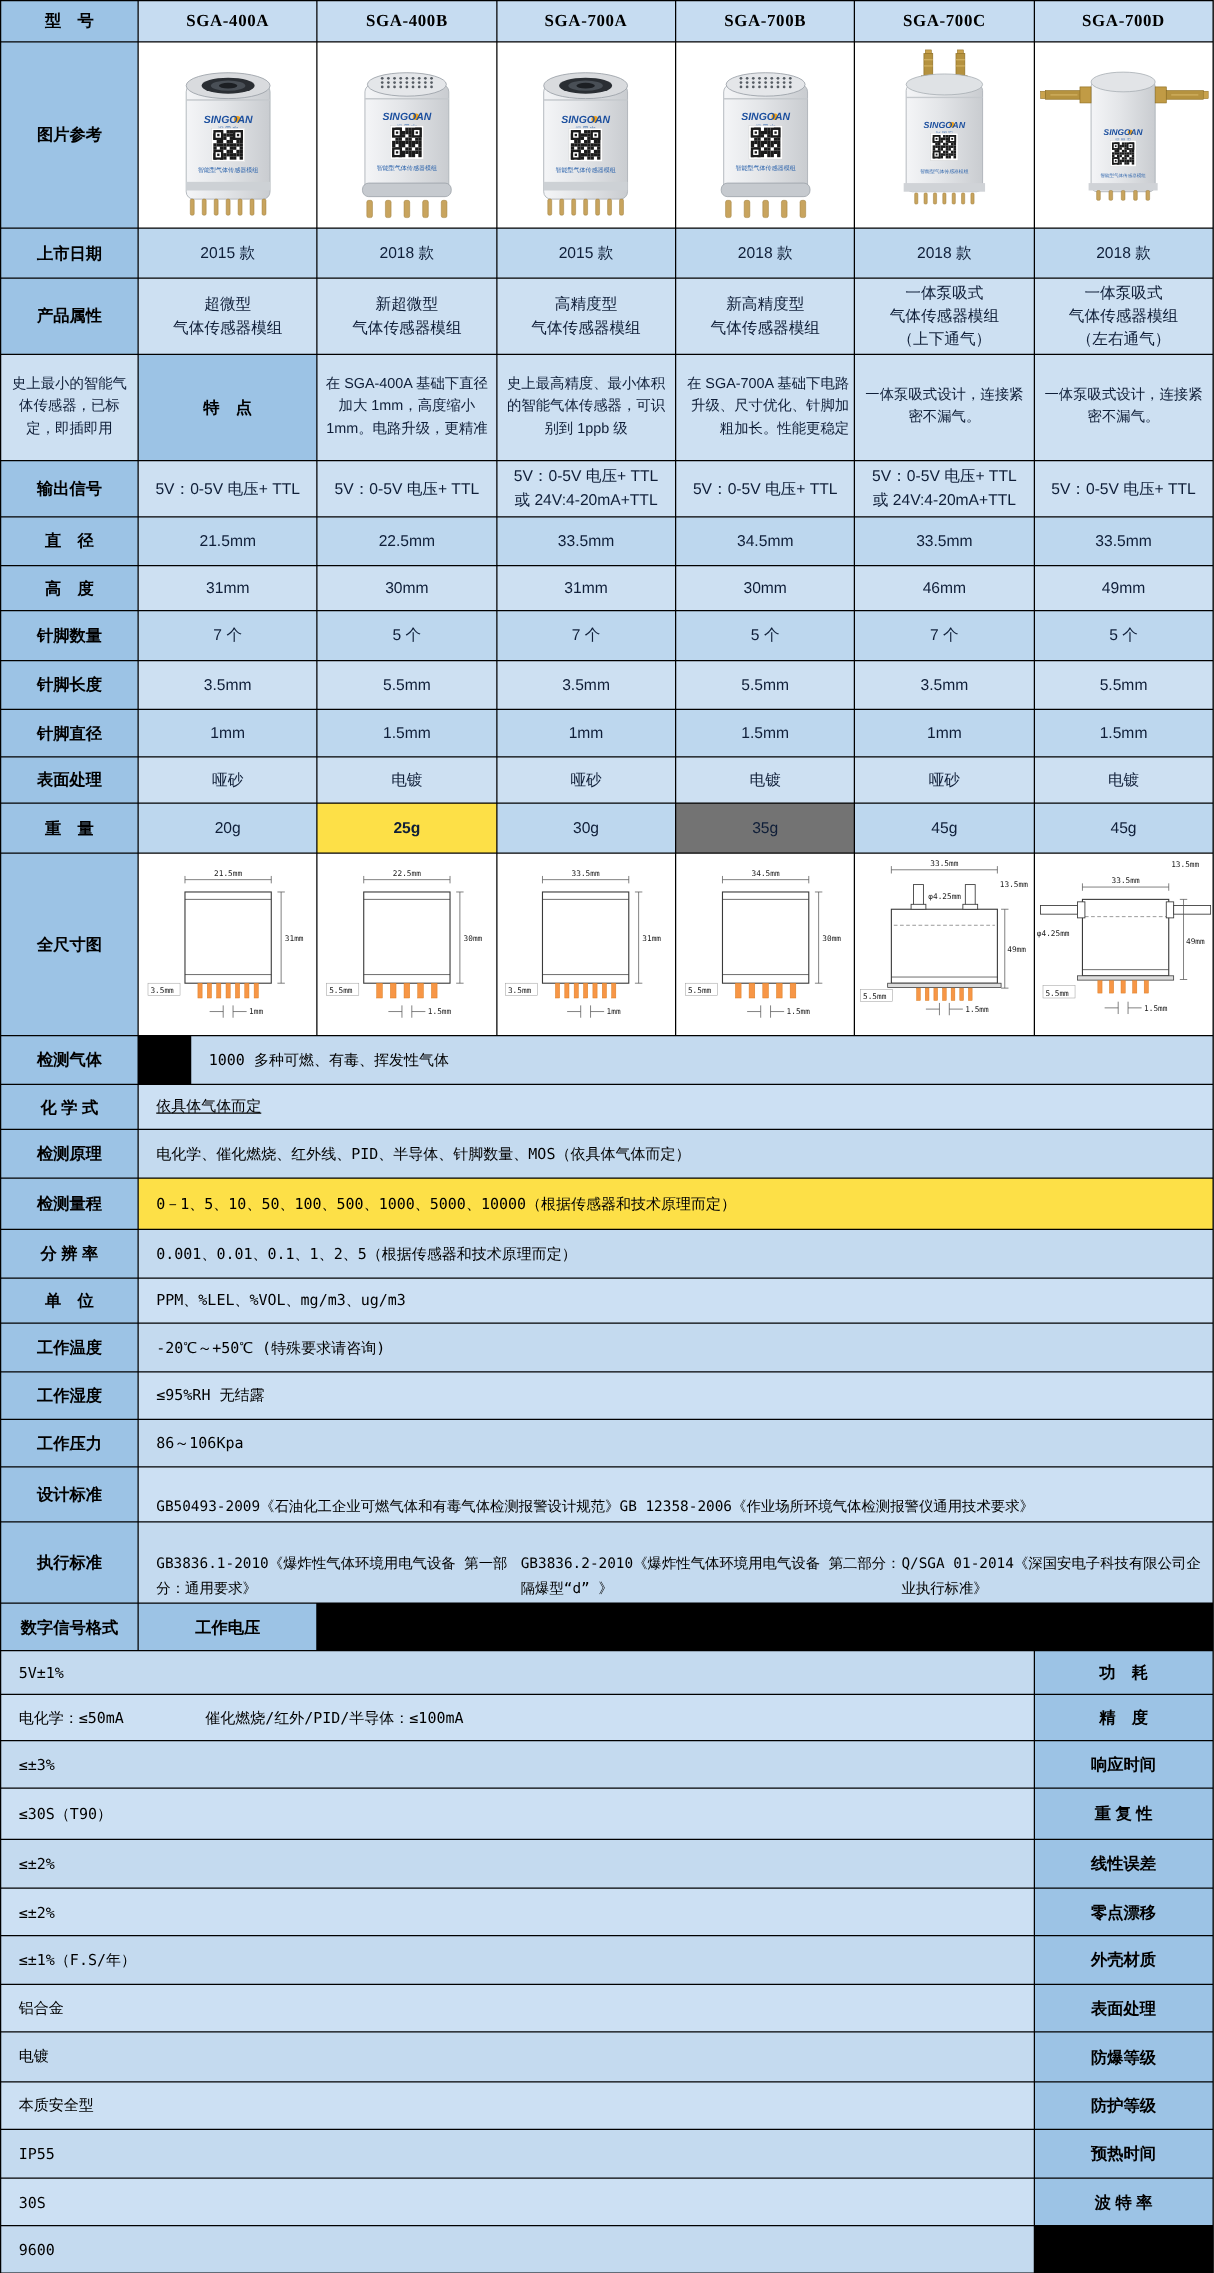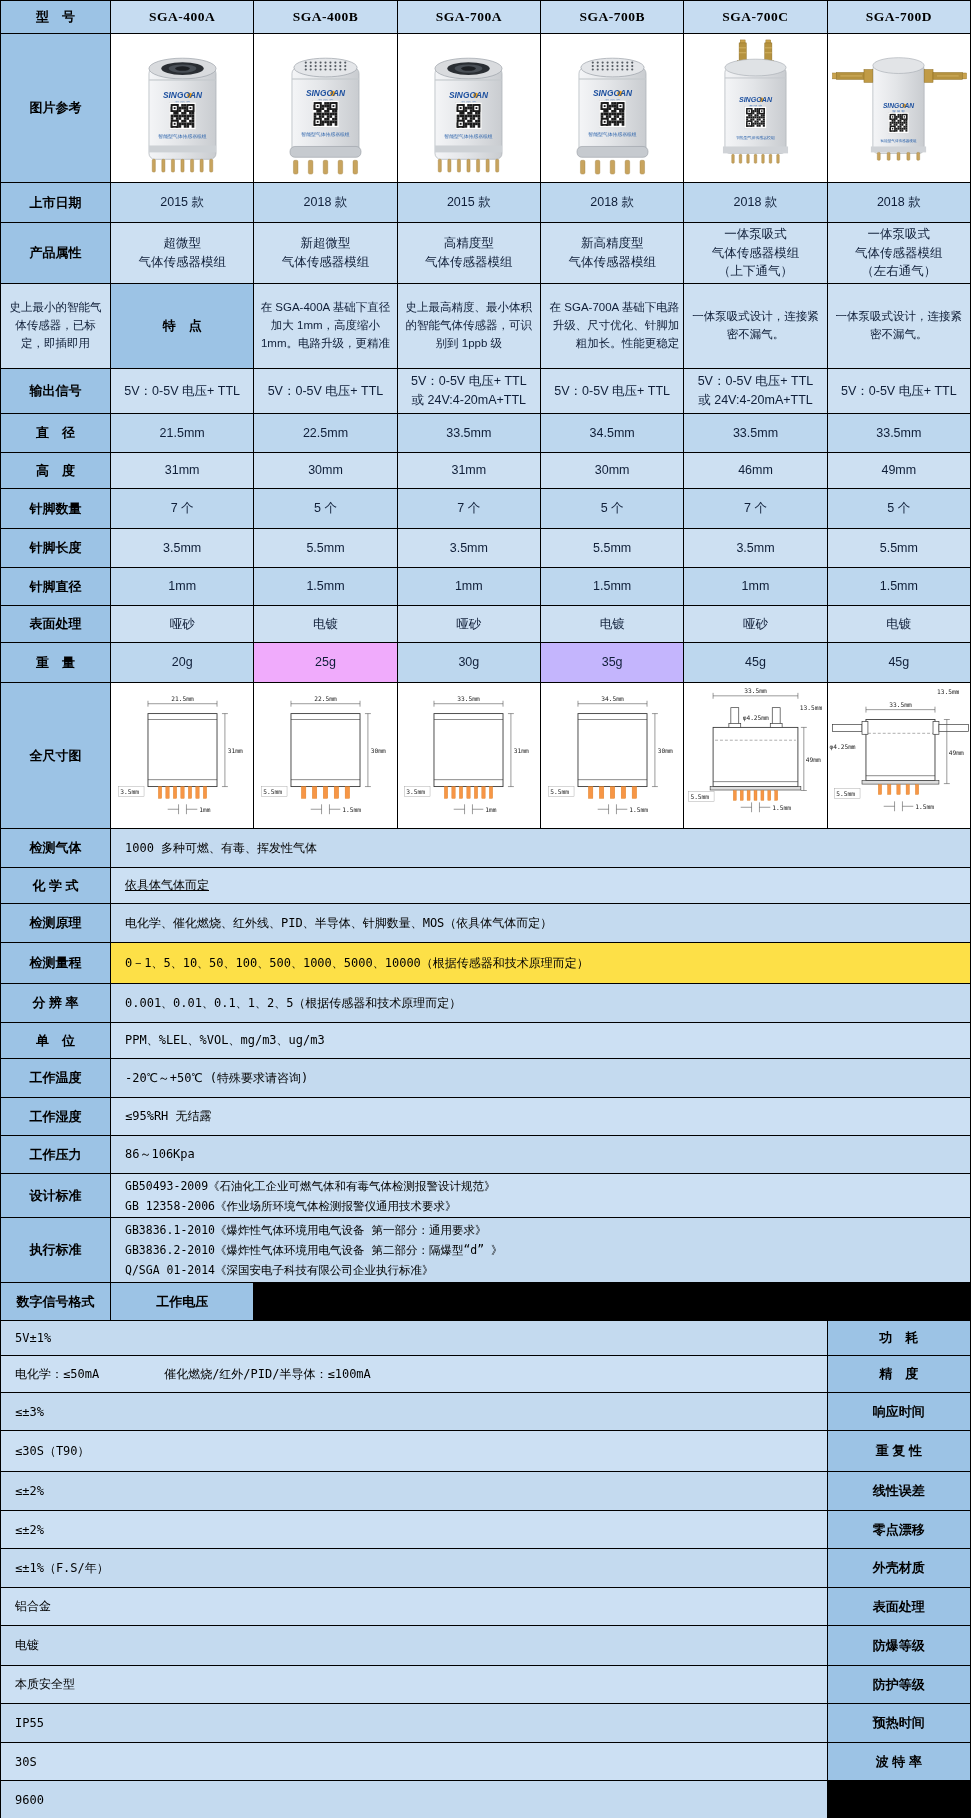--- a/index.html
+++ b/index.html
@@ -15,21 +15,21 @@
   }
   .cell{display:flex;align-items:center;justify-content:center;text-align:center;overflow:hidden;background:#CDE0F2;}
   .lab{background:#9CC3E5;font-weight:bold;font-size:13px;color:#000;line-height:1.35;white-space:pre-line;}
   .hdrm{background:#C6DCF1;font-family:"Liberation Serif","DejaVu Serif",serif;font-weight:bold;font-size:13.5px;color:#000;letter-spacing:.5px;}
   .val{font-size:12.5px;color:#0f1e38;white-space:pre-line;line-height:1.5;padding:2px 5px;}
   .val.small{font-size:11.5px;line-height:1.55;padding:2px 4px;}
   .white{background:#fff;}
   .full{justify-content:flex-start;text-align:left;padding-left:14px;
         font-family:"DejaVu Sans Mono","Liberation Mono",monospace;
         font-size:12px;color:#000;}
-  .full.multiline{flex-direction:column;align-items:flex-start;line-height:1.75;font-size:11.5px;padding-top:2px;padding-bottom:2px;}
+  .full.multiline{flex-direction:row;align-items:flex-end;line-height:1.75;font-size:11.5px;padding-top:2px;padding-bottom:2px;}
   .seg{margin-right:65px;white-space:nowrap;}
   svg{display:block;}
 </style>
 </head>
 <body>
 
 <div class="sheet">
     <div class="cell lab">型　号</div>
     <div class="cell hdrm">SGA-400A</div>
     <div class="cell hdrm">SGA-400B</div>
@@ -778,23 +778,23 @@
     <div class="cell val" style="background: rgb(189, 215, 238);">1.5mm</div>
     <div class="cell lab">表面处理</div>
     <div class="cell val" style="background: rgb(205, 224, 242);">哑砂</div>
     <div class="cell val" style="background: rgb(205, 224, 242);">电镀</div>
     <div class="cell val" style="background: rgb(205, 224, 242);">哑砂</div>
     <div class="cell val" style="background: rgb(205, 224, 242);">电镀</div>
     <div class="cell val" style="background: rgb(205, 224, 242);">哑砂</div>
     <div class="cell val" style="background: rgb(205, 224, 242);">电镀</div>
     <div class="cell lab">重　量</div>
     <div class="cell val" style="background: rgb(189, 215, 238);">20g</div>
-    <div class="cell val" style="background: #f0abfc;">25g</div>
+    <div class="cell val" style="background: #fde047; font-weight: bold;">25g</div>
     <div class="cell val" style="background: rgb(189, 215, 238);">30g</div>
-    <div class="cell val" style="background: #c4b5fd;">35g</div>
+    <div class="cell val" style="background: #737373;">35g</div>
     <div class="cell val" style="background: rgb(189, 215, 238);">45g</div>
     <div class="cell val" style="background: rgb(189, 215, 238);">45g</div>
     <div class="cell lab">全尺寸图</div>
     <div class="cell white">
       <svg width="141" height="143" viewBox="0 0 142 145">
         <rect x="36" y="30" width="70" height="74" fill="#fff" stroke="#3a3a3a" stroke-width="0.9"></rect>
     <line x1="36" y1="36" x2="106" y2="36" stroke="#3a3a3a" stroke-width="0.6"></line>
     <line x1="36" y1="97" x2="106" y2="97" stroke="#3a3a3a" stroke-width="0.6"></line>
     <rect x="46.5" y="104" width="3.4" height="12" fill="#f79646" stroke="#d97b20" stroke-width="0.4"></rect>
         <rect x="54.1" y="104" width="3.4" height="12" fill="#f79646" stroke="#d97b20" stroke-width="0.4"></rect>
@@ -967,21 +967,21 @@
     <rect x="6" y="106" width="26" height="10" fill="#fff" stroke="#999" stroke-width="0.4"></rect>
         <text x="8" y="114" font-size="6.3" fill="#222" font-family="DejaVu Sans Mono,monospace">5.5mm</text>
     <line x1="67" y1="119" x2="67" y2="129" stroke="#555" stroke-width="0.6"></line>
   <line x1="75" y1="119" x2="75" y2="129" stroke="#555" stroke-width="0.6"></line>
   <line x1="56" y1="124" x2="67" y2="124" stroke="#555" stroke-width="0.6"></line>
   <line x1="75" y1="124" x2="86" y2="124" stroke="#555" stroke-width="0.6"></line>
   <text x="88" y="126.3" font-size="6.3" fill="#222" font-family="DejaVu Sans Mono,monospace">1.5mm</text>
       </svg>
     </div>
     <div class="cell lab">检测气体</div>
-    <div class="cell full" style="grid-column: span 6; background: rgb(196, 218, 239);">1000 多种可燃、有毒、挥发性气体</div>
+    <div class="cell full" style="grid-column: span 6; background: rgb(196, 218, 239); margin-left: 42px;">1000 多种可燃、有毒、挥发性气体</div>
     <div class="cell lab">化 学 式</div>
     <div class="cell full" style="grid-column: span 6; background: rgb(204, 224, 243); text-decoration: underline;">依具体气体而定</div>
     <div class="cell lab">检测原理</div>
     <div class="cell full" style="grid-column: span 6; background: rgb(196, 218, 239);">电化学、催化燃烧、红外线、PID、半导体、针脚数量、MOS（依具体气体而定）</div>
     <div class="cell lab">检测量程</div>
     <div class="cell full" style="grid-column: span 6; background: #fde047;">0－1、5、10、50、100、500、1000、5000、10000（根据传感器和技术原理而定）</div>
     <div class="cell lab">分 辨 率</div>
     <div class="cell full" style="grid-column: span 6; background: rgb(196, 218, 239);">0.001、0.01、0.1、1、2、5（根据传感器和技术原理而定）</div>
     <div class="cell lab">单　位</div>
     <div class="cell full" style="grid-column: span 6; background: rgb(204, 224, 243);">PPM、%LEL、%VOL、mg/m3、ug/m3</div>

